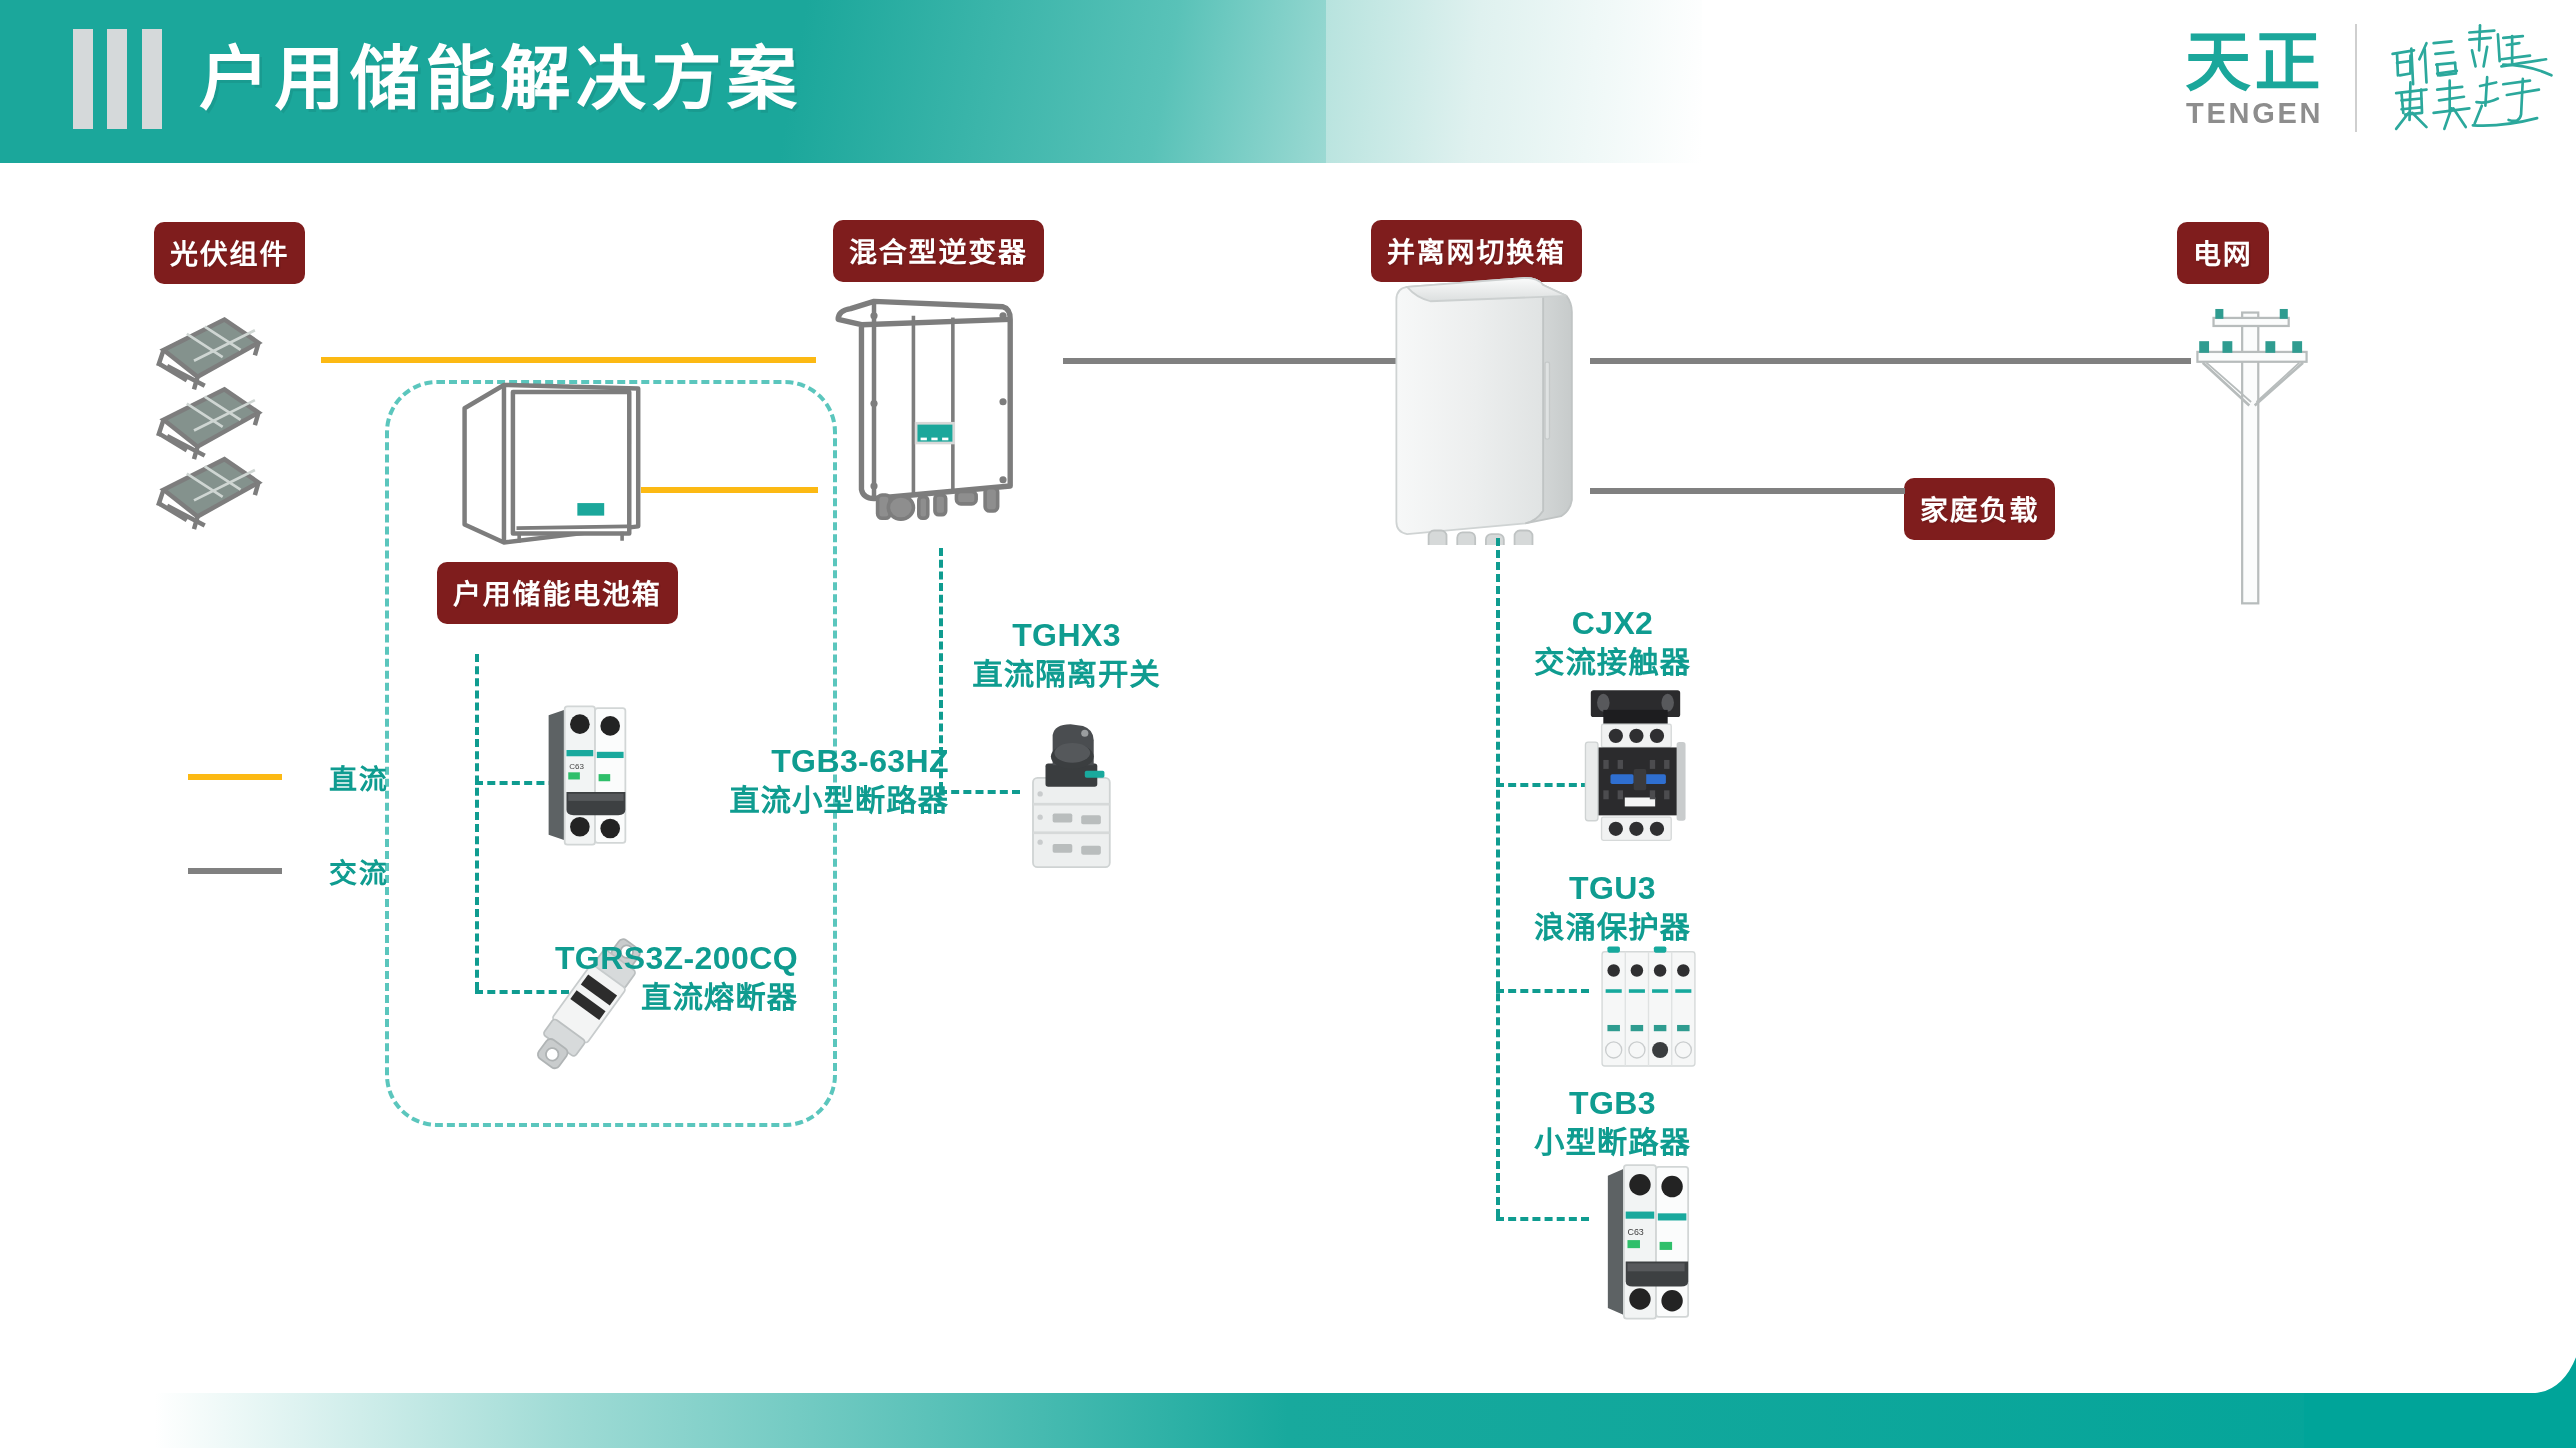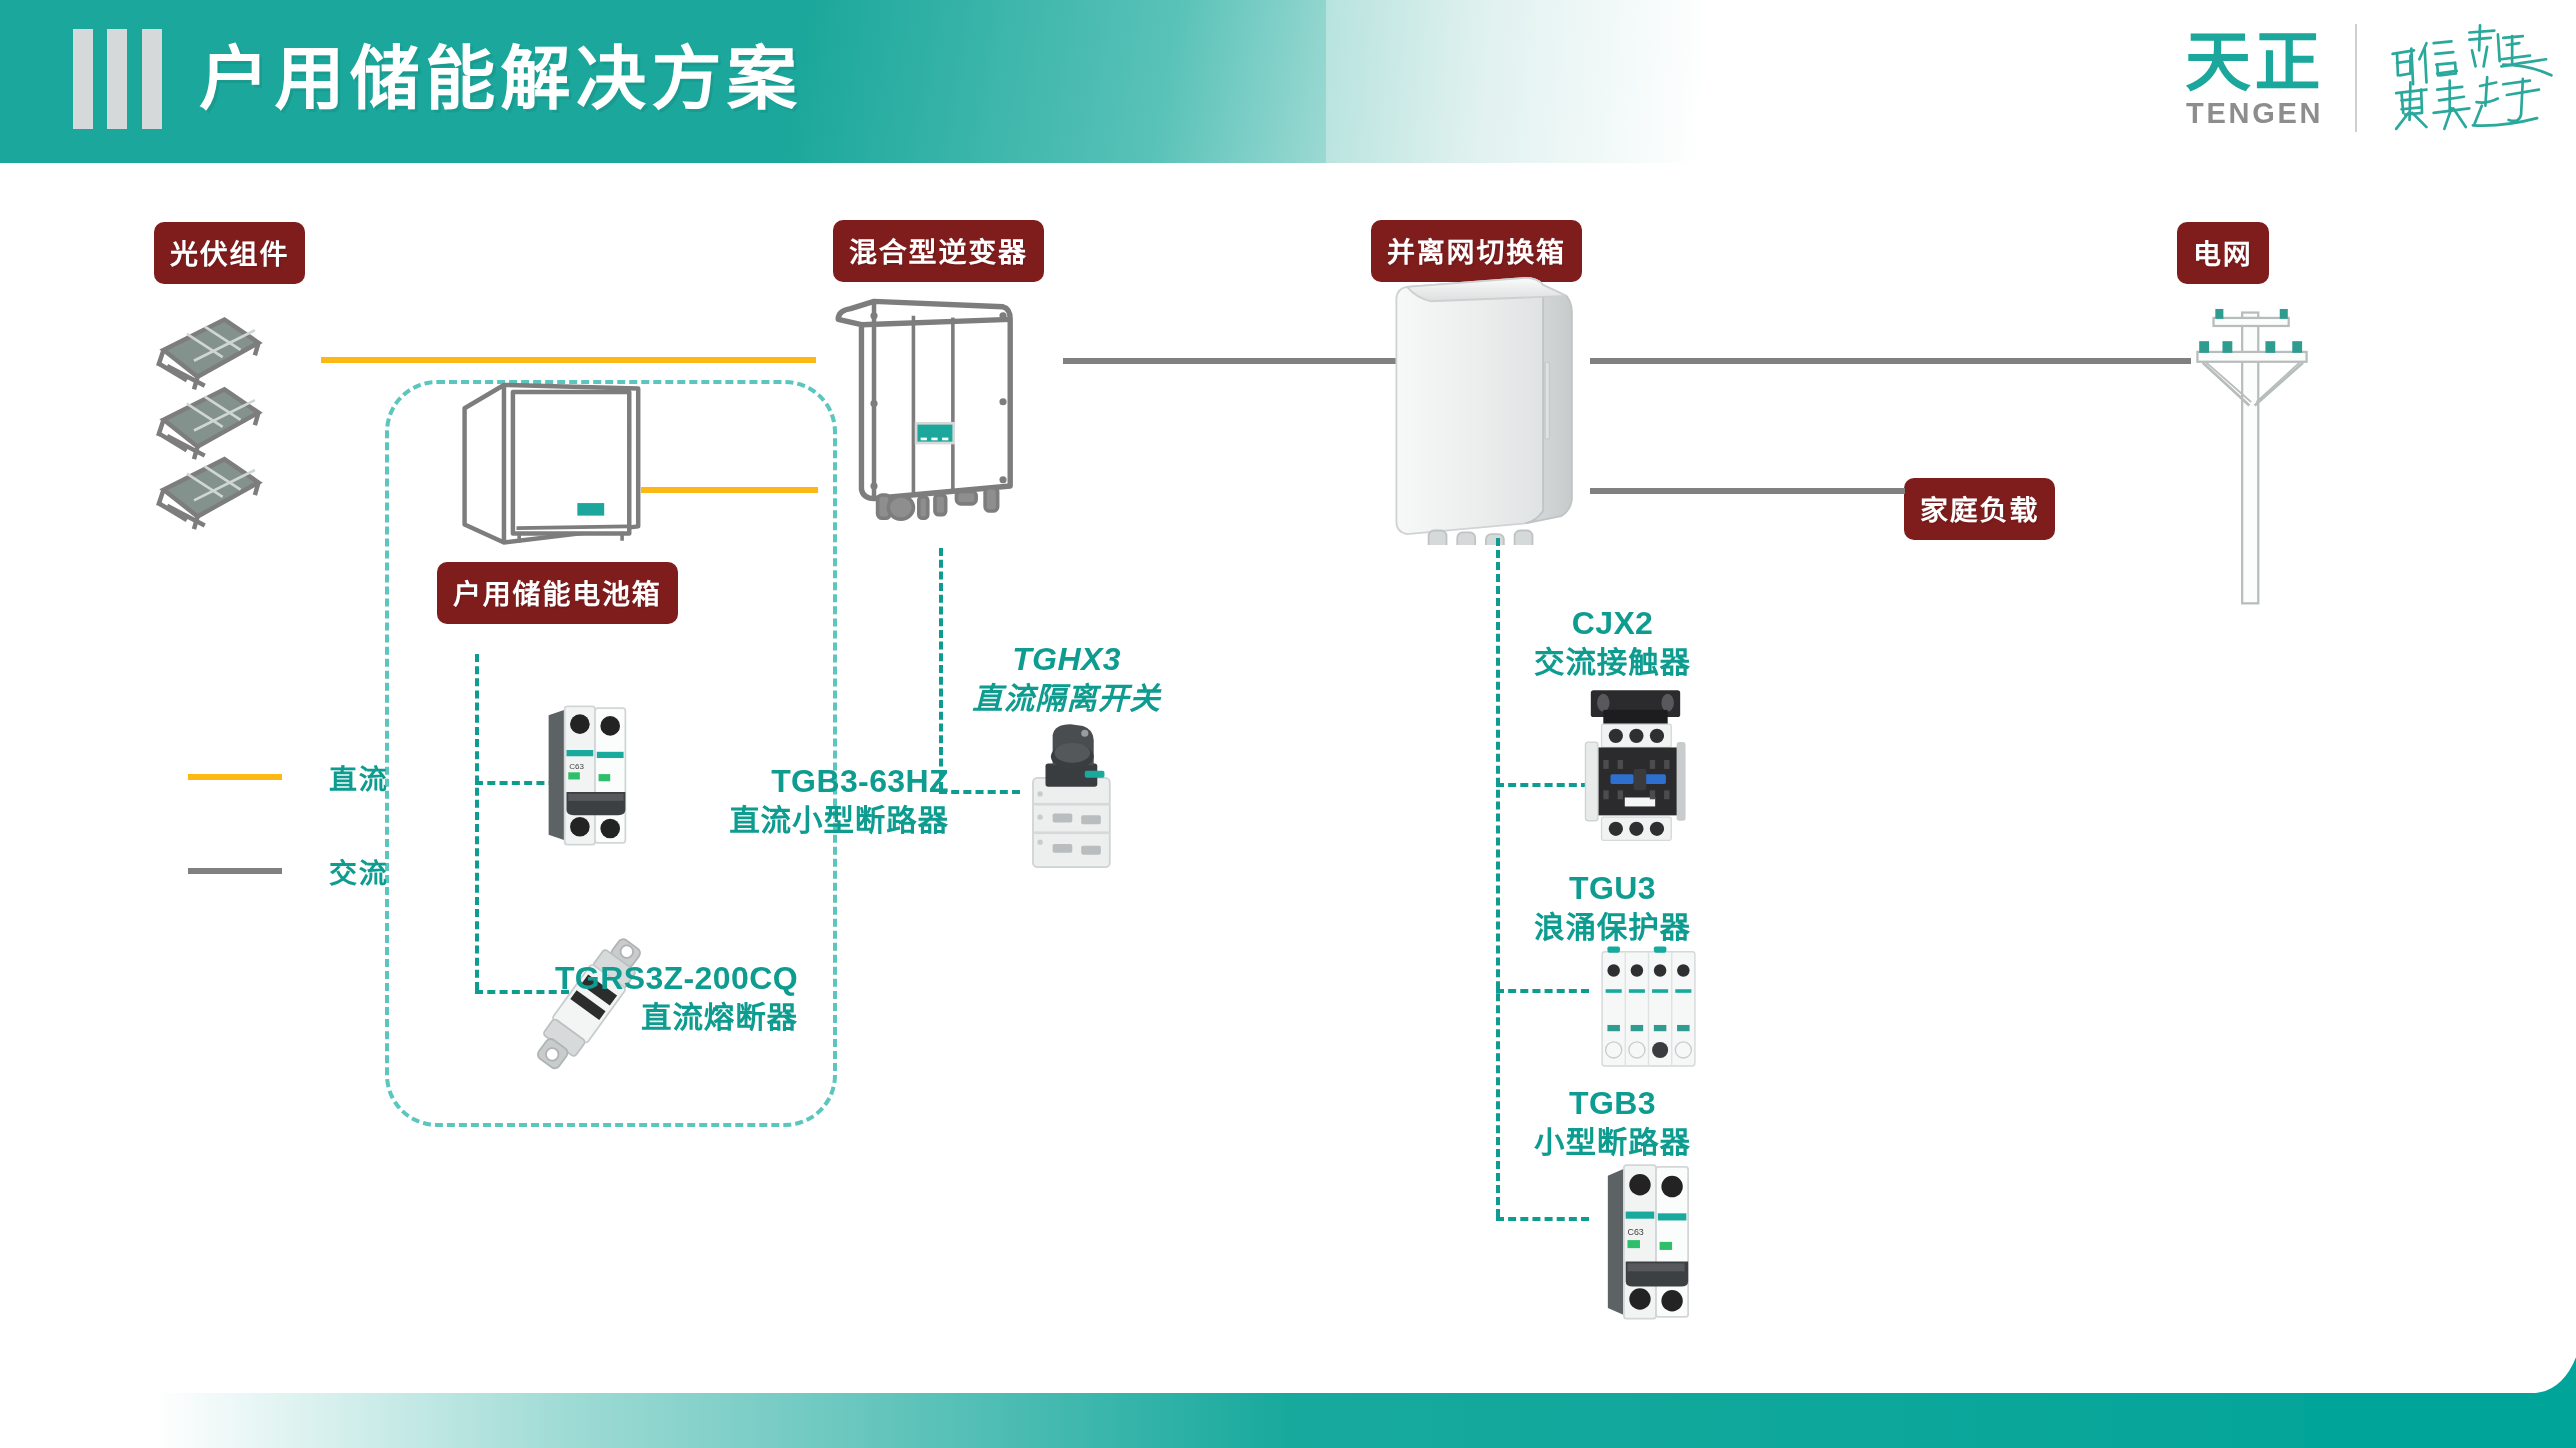--- a/index.html
+++ b/index.html
@@ -57,21 +57,21 @@
   
   .battery-box{
     position:absolute;left:385px;top:380px;width:444px;height:739px;
     border:4.5px dashed #5bc6bd;border-radius:52px;
   }
 
   
   .prod-label{position:absolute;color:#0f9c90;font-weight:bold;text-align:center;white-space:nowrap;}
   .prod-label .code{font-size:32px;line-height:39px;letter-spacing:0.4px;display:block;}
   .prod-label .name{font-size:30.5px;line-height:39px;letter-spacing:0.9px;display:block;}
-  .prod-label.right-al{text-align:right;margin-top:20px;}
+  .prod-label.right-al{text-align:right;}
 
   
   .legend{position:absolute;left:188px;top:757px;}
   .legend-row{display:flex;align-items:center;margin-bottom:54px;text-align:center;}
   .legend-swatch{width:94px;height:6.3px;margin-right:47px;}
   .legend-text{font-size:28px;font-weight:bold;color:#0f9c90;letter-spacing:1.8px;}
 
   
   .footer{
     position:absolute;left:0;bottom:0;width:2576px;height:56px;
@@ -367,21 +367,21 @@
       </g>
     </svg>
   </div>
   <div class="prod-label right-al" style="left:529px;top:939px;width:269px;">
     <span class="code">TGRS3Z-200CQ</span>
     <span class="name">直流熔断器</span>
   </div>
 
   <div class="dash-v" style="left:939px;top:548px;height:242px;"></div>
   <div class="dash-h" style="left:939px;top:790px;width:81px;"></div>
-  <div class="prod-label" style="left:905px;top:640px;width:323px;font-style:italic;">
+  <div class="prod-label" style="left:905px;top:616px;width:323px;">
     <span class="code">TGHX3</span>
     <span class="name">直流隔离开关</span>
   </div>
   <div class="illu" style="left:1008px;top:717px;">
     <svg width="125" height="161" viewBox="0 0 140 180">
       <g>
         <rect x="28" y="68" width="86" height="100" rx="5" fill="#edefef" stroke="#cfd3d3" stroke-width="2"></rect>
         <rect x="28" y="96" width="86" height="3" fill="#d6d9d9"></rect>
         <rect x="28" y="128" width="86" height="3" fill="#d6d9d9"></rect>
         <rect x="42" y="52" width="58" height="26" rx="3" fill="#3a3d3f"></rect>

